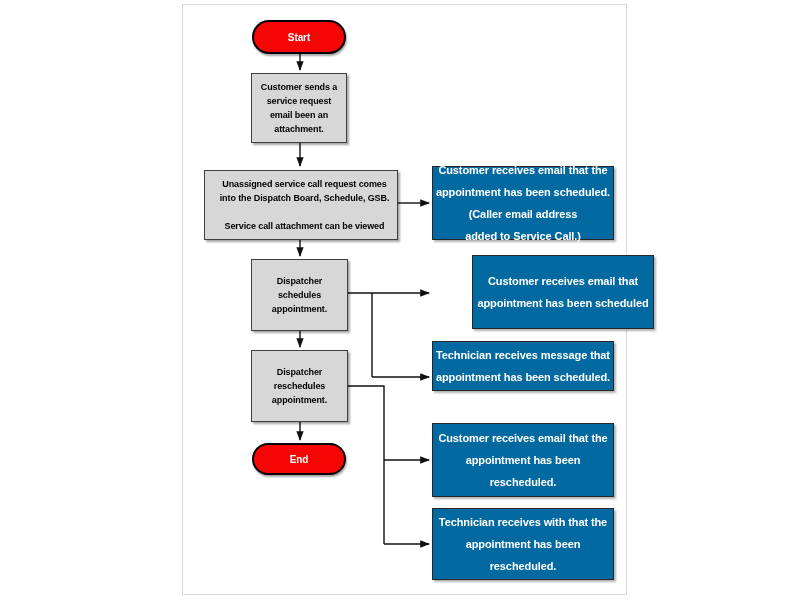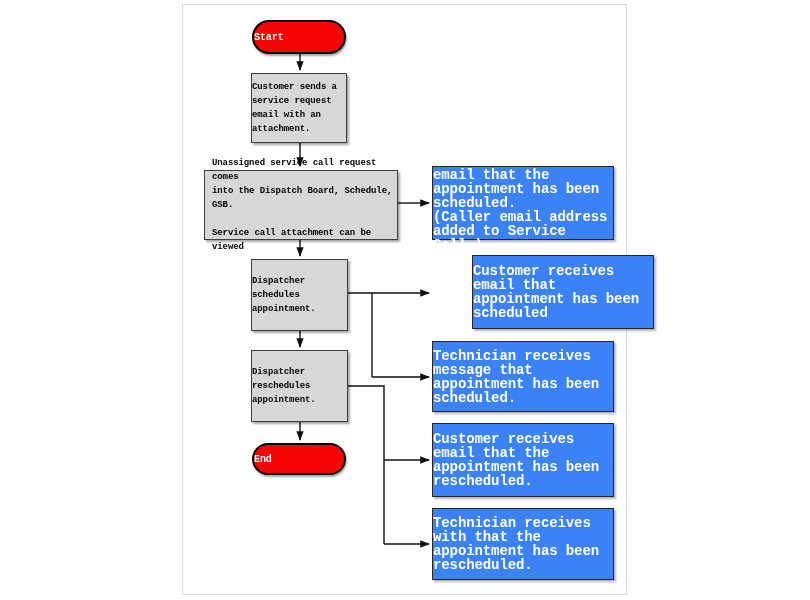--- a/index.html
+++ b/index.html
@@ -1,34 +1,34 @@
 <!DOCTYPE html>
 <html><head>
 <meta charset="utf-8">
 <style>
   html,body{margin:0;padding:0;background:#ffffff;}
   body{width:810px;height:600px;overflow:hidden;font-family:"Liberation Sans",sans-serif;}
   .canvas{position:relative;width:810px;height:600px;background:#ffffff;}
   .page{position:absolute;left:182px;top:4px;width:445px;height:591px;background:#ffffff;border:1px solid #d9d9d9;box-sizing:border-box;}
   svg.connectors{position:absolute;left:0;top:0;width:810px;height:600px;pointer-events:none;}
-  .node{position:absolute;display:flex;align-items:center;justify-content:center;text-align:left;font-weight:bold;box-sizing:border-box;letter-spacing:-0.1px;font-family:Liberation Mono, monospace;}
+  .node{position:absolute;display:flex;align-items:center;justify-content:center;text-align:center;font-weight:bold;box-sizing:border-box;letter-spacing:-0.1px;}
   .node .txt{white-space:pre-line;width:100%;}
   .process{background:#d7d7d7;border:1.5px solid #3f3f3f;color:#000000;font-size:9px;line-height:14px;box-shadow:2px 2px 2px rgba(0,0,0,0.35);}
-  .darkbox{background:#3b82f6;border:1.5px solid #262626;color:#ffffff;font-size:14px;line-height:14px;box-shadow:2px 2px 2px rgba(0,0,0,0.3);}
+  .darkbox{background:#0369a1;border:1.5px solid #262626;color:#ffffff;font-size:11px;line-height:22px;box-shadow:2px 2px 2px rgba(0,0,0,0.3);}
   .terminator{background:#f60505;border:2px solid #000000;border-radius:17px;color:#ffffff;font-size:10px;box-shadow:1px 2px 2px rgba(0,0,0,0.35);}
   
   #n-start{left:252px;top:20px;width:94px;height:34px;}
   #n-email{left:251px;top:73px;width:96px;height:70px;}
   #n-unassigned{left:204px;top:170px;width:194px;height:70px;padding-left:7px;}
   #n-schedule{left:251px;top:259px;width:97px;height:72px;}
   #n-reschedule{left:251px;top:350px;width:97px;height:72px;}
   #n-end{left:252px;top:443px;width:94px;height:32px;}
   #n-out1{left:432px;top:166px;width:182px;height:74px;}
   #n-out2{left:432px;top:255px;width:182px;height:74px;margin-left:40px;}
-  #n-out3{left:432px;top:341px;width:182px;height:71px;}
+  #n-out3{left:432px;top:341px;width:182px;height:50px;}
   #n-out4{left:432px;top:423px;width:182px;height:74px;}
   #n-out5{left:432px;top:508px;width:182px;height:72px;}
 </style>
 </head>
 <body>
 
 <div class="canvas">
   <div class="page"></div>
 
   <svg class="connectors" viewBox="0 0 810 600" xmlns="http://www.w3.org/2000/svg">
@@ -53,21 +53,21 @@
     </g>
   </svg>
 
   <div id="n-start" class="node terminator">
     <span class="txt">Start</span>
   </div>
 
   <div id="n-email" class="node process">
     <span class="txt">Customer sends a
 service request
-email with an
+email been an
 attachment.</span>
   </div>
 
   <div id="n-unassigned" class="node process">
     <span class="txt">Unassigned service call request comes
 into the Dispatch Board, Schedule, GSB.
 
 Service call attachment can be viewed</span>
   </div>
 

